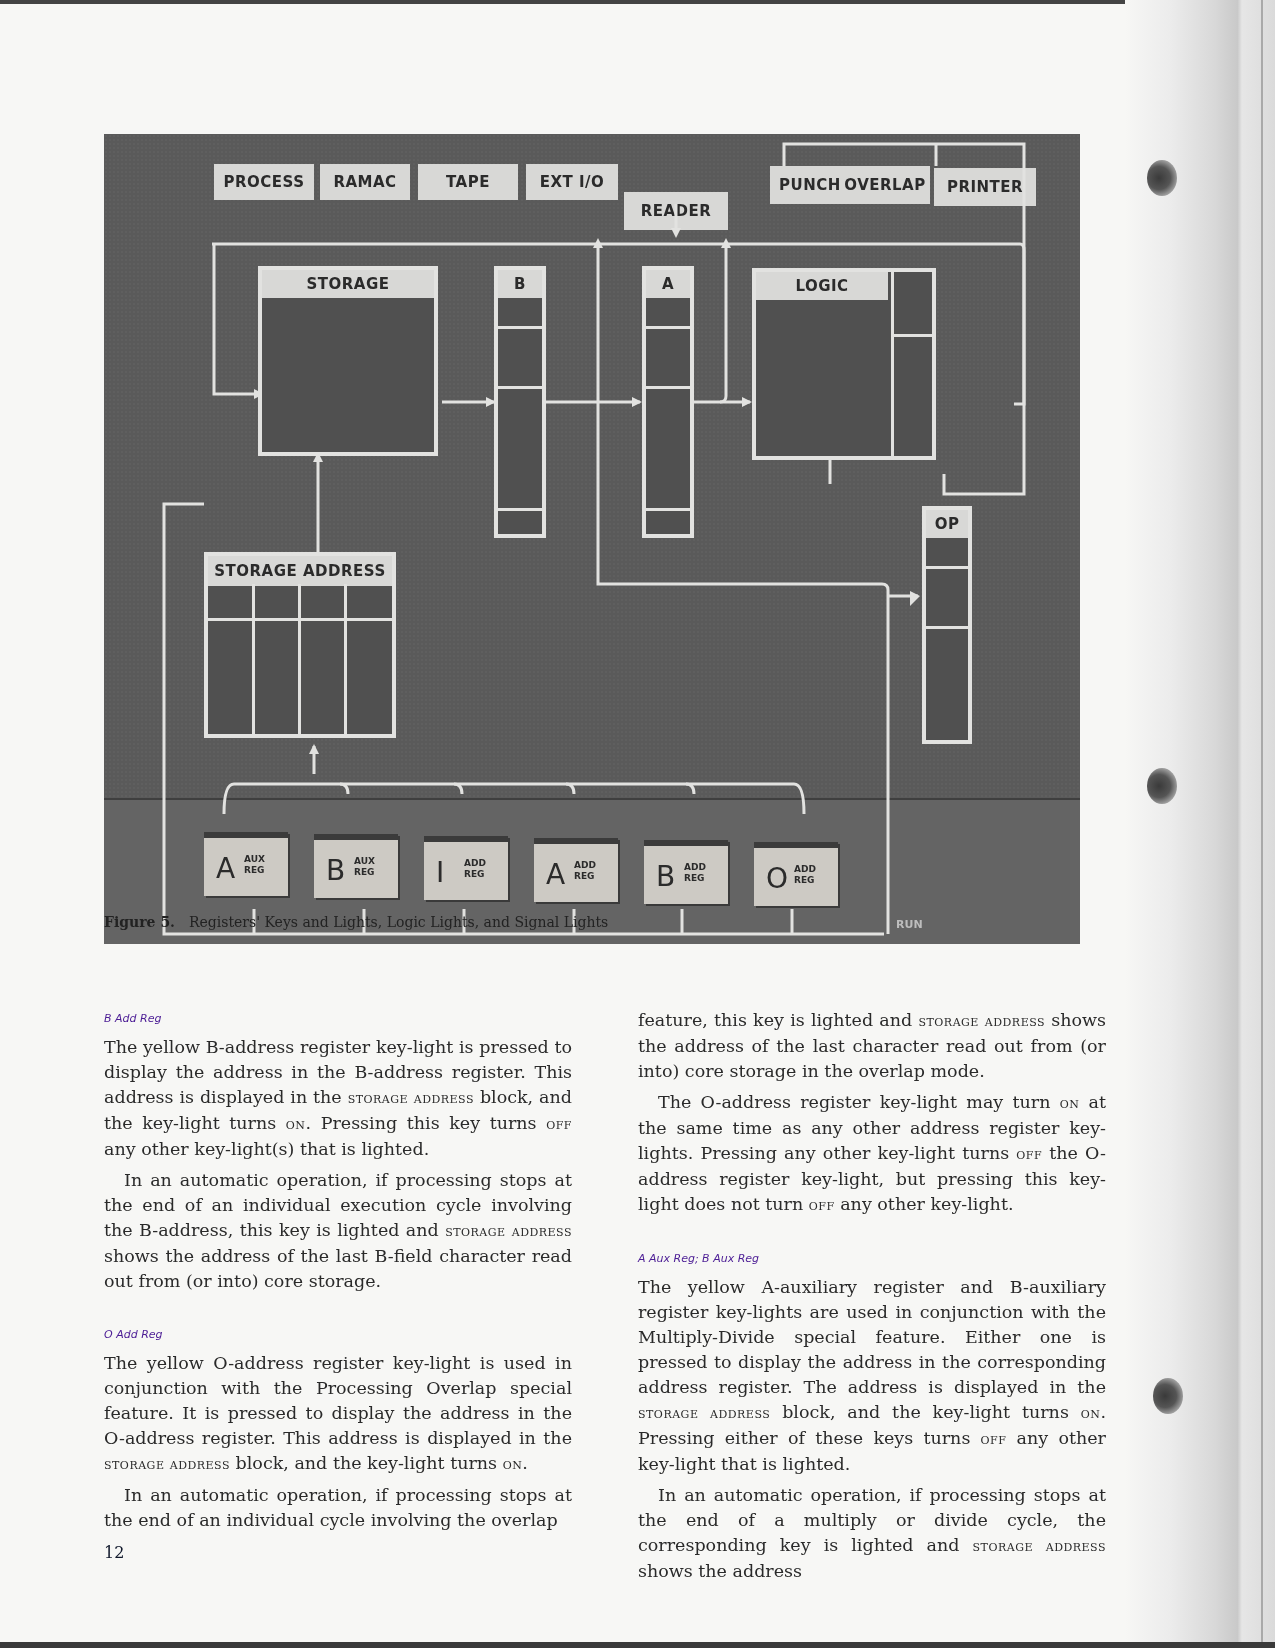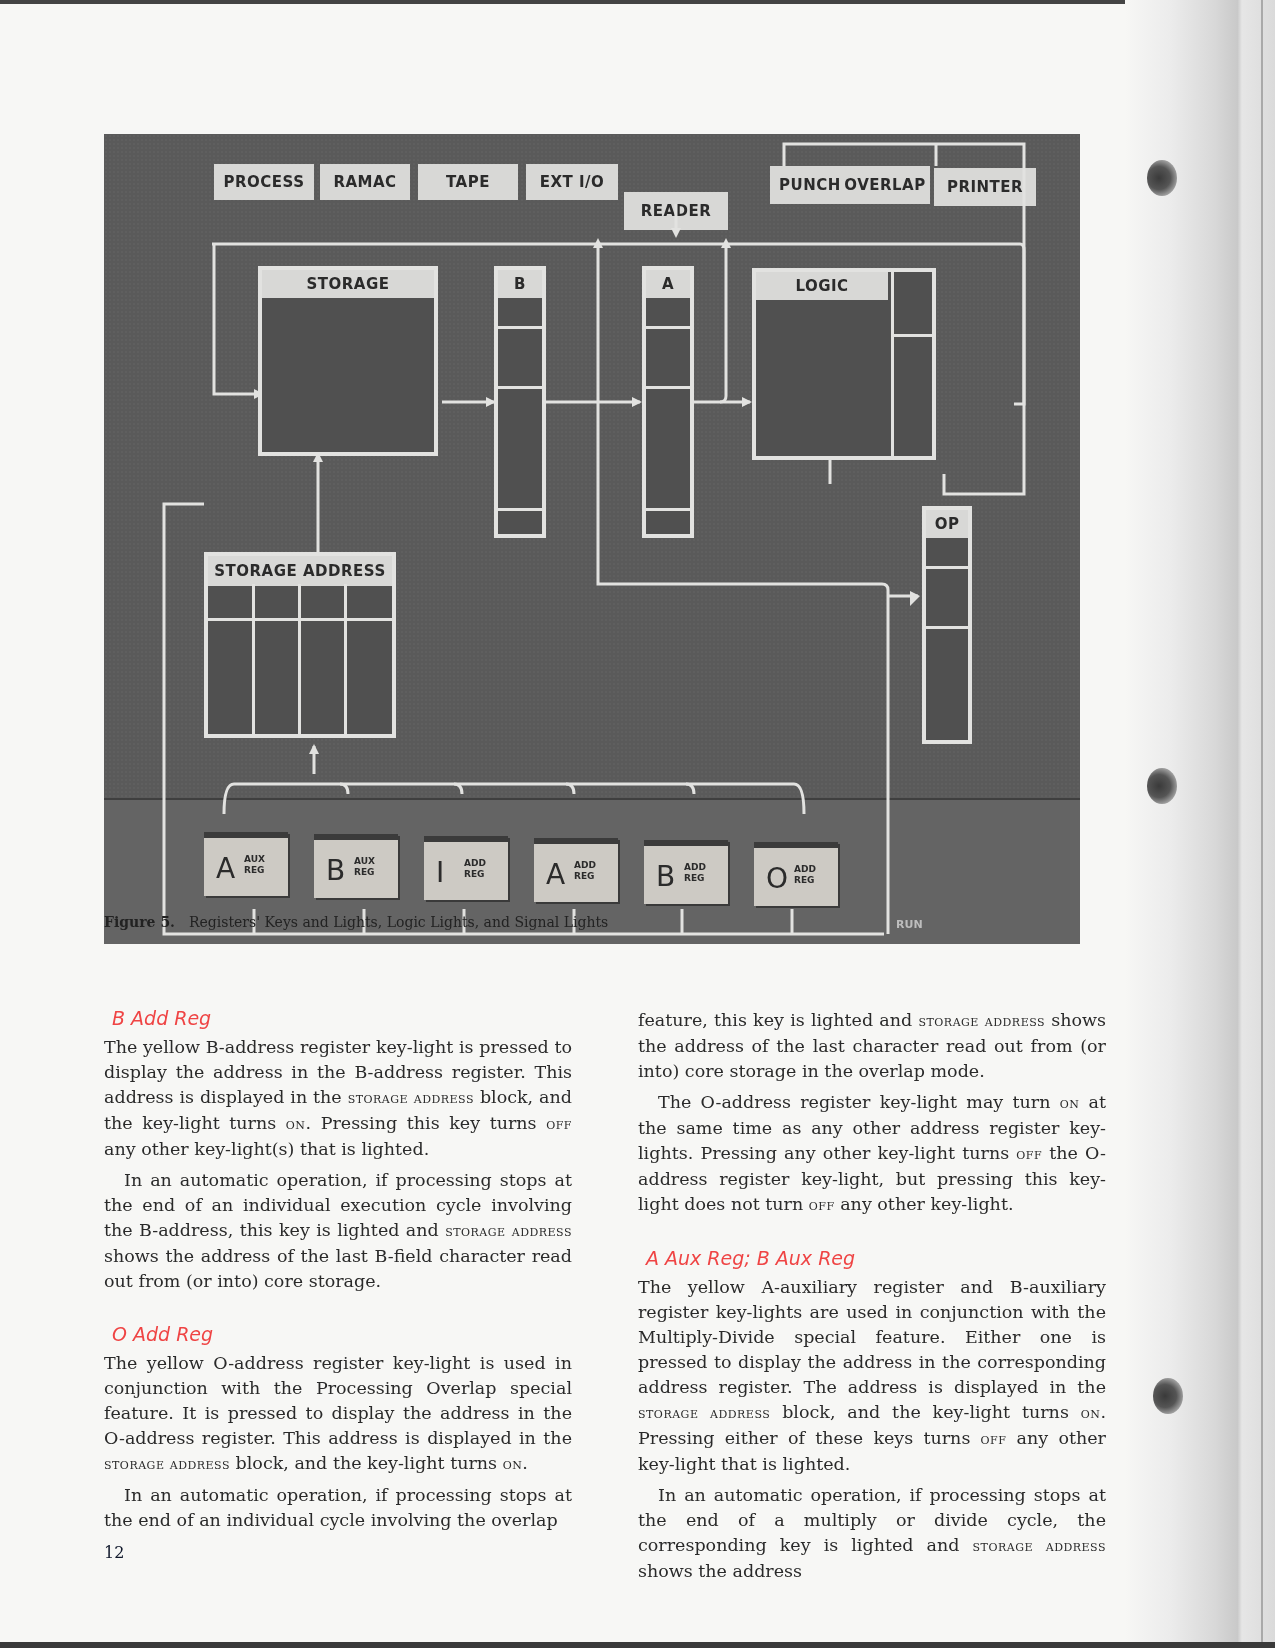--- a/index.html
+++ b/index.html
@@ -59,21 +59,21 @@
   .caption {
     position: absolute; left: 104px; top: 914px; font-size: 14px; color:#222;text-align:right;
   }
   .caption .fig { font-weight: bold; margin-right: 14px; }
 
   .col { position: absolute; width: 468px; font-size: 17.5px; line-height: 25px; text-align: justify; }
   .col.left { left: 104px; top: 1006px; }
   .col.right { left: 638px; top: 1008px; }
   .col h3 {
     font-family: "DejaVu Sans", "Liberation Sans", sans-serif; font-style: italic; font-weight: normal;
-    font-size: 19px; margin: 0 0 4px 8px; color:#ef4444;
+    font-size: 11px; margin: 0 0 4px 0; color:#4c1d95;
   }
   .col p { margin: 0 0 6px 0; }
   .col p.indent { text-indent: 20px; }
   .sc { font-variant: small-caps; font-size: 15px; letter-spacing: 0.5px; }
   .gap { height: 22px; }
   .pagenum { position:absolute; left:104px; top: 1543px; font-size: 16px; color:#0f172a; }
 </style>
 </head>
 <body>
 

